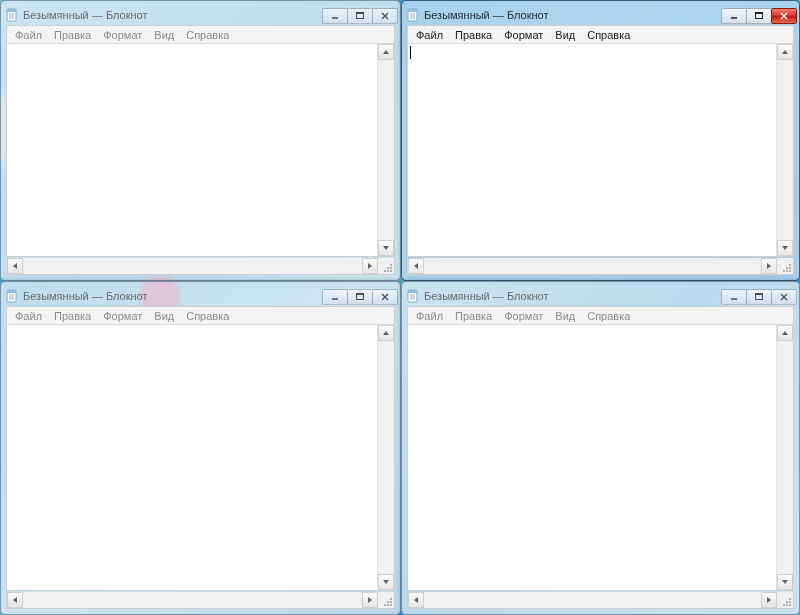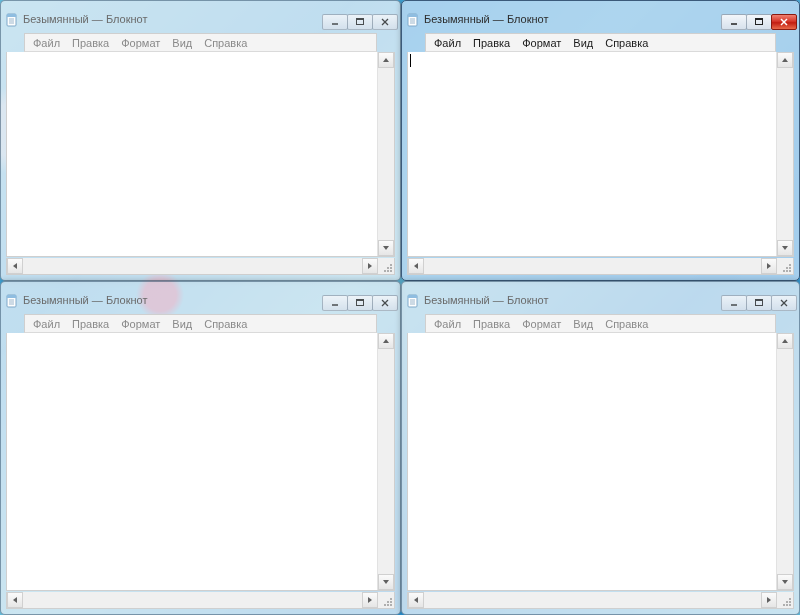--- a/index.html
+++ b/index.html
@@ -28,23 +28,23 @@
     box-shadow: 0 0 6px rgba(0,0,0,0.25);
     overflow: hidden;
     display: flex;
     flex-direction: column;
   }
   .window.inactive { background: rgba(230,237,244,0.78); }
   .window.active   { background: rgba(185,215,240,0.85); border-color: #3b5a7a; }
 
   .titlebar {
     display: flex;
-    align-items: flex-start;
+    align-items: center;
     height: 20px;
-    padding: 12px 2px 0 4px;
+    padding: 4px 2px 0 4px;
     color: #2c2c2c;
     white-space: nowrap;
     user-select: none;
   }
   .window.inactive .titlebar { color: #6a6a6a; }
   .titlebar .app-icon {
     width: 14px; height: 14px;
     margin-right: 4px;
     flex: 0 0 auto;
   }
@@ -69,21 +69,21 @@
     background: linear-gradient(#f08070, #d6372a 45%, #c21e12 55%, #e96a4a);
     border-color: #8a1a10;
   }
   .win-btn svg { display:block; }
 
   .menubar {
     display: flex;
     align-items: center;
     height: 17px;
     padding: 0 2px;
-    margin: 0 23px;
+    margin: 0 5px;
     background: #f4f4f4;
     border: 1px solid #cfcfcf;
     border-bottom: 1px solid #dadada;
     font-size: 11px;
   }
   .window.inactive .menubar { color: #8a8a8a; }
   .window.active   .menubar { color: #1a1a1a; }
   .menu-item { padding: 1px 6px; cursor: default; }
 
   .client {

